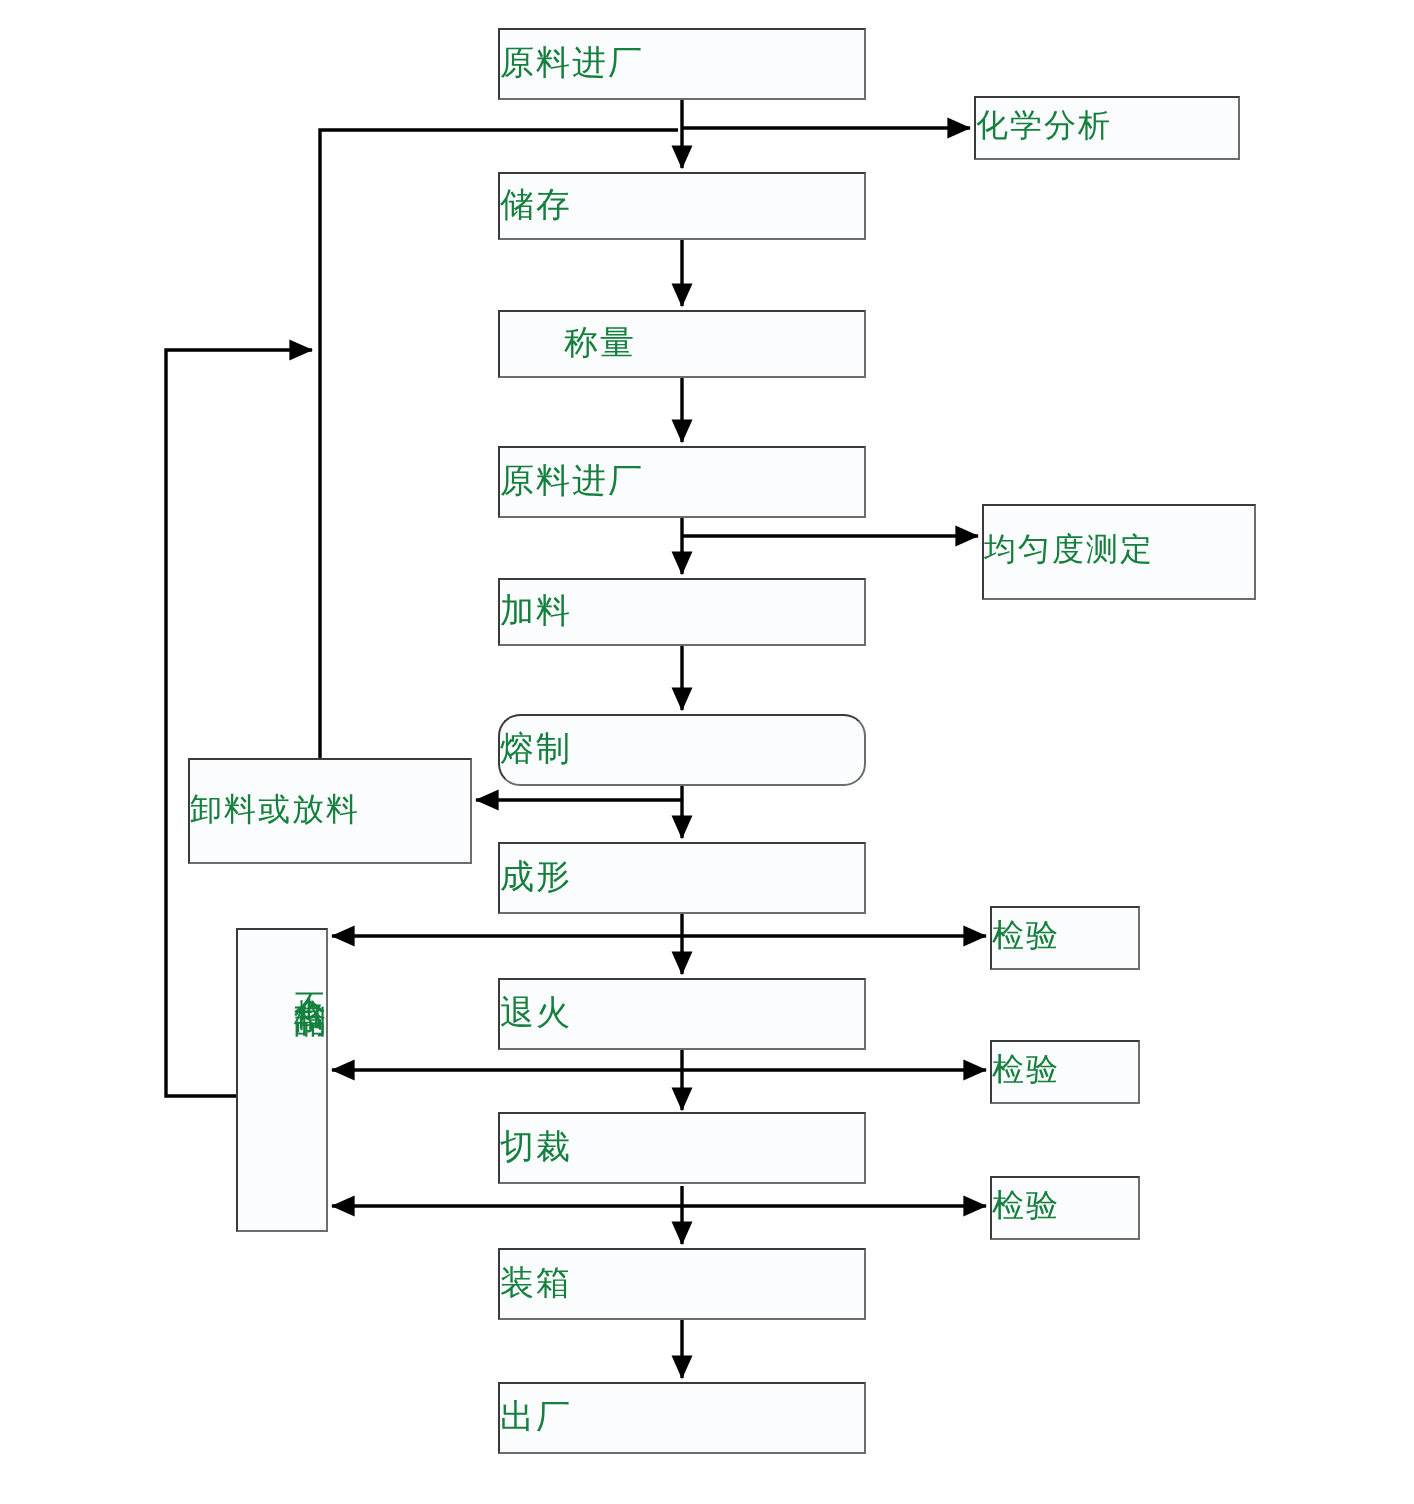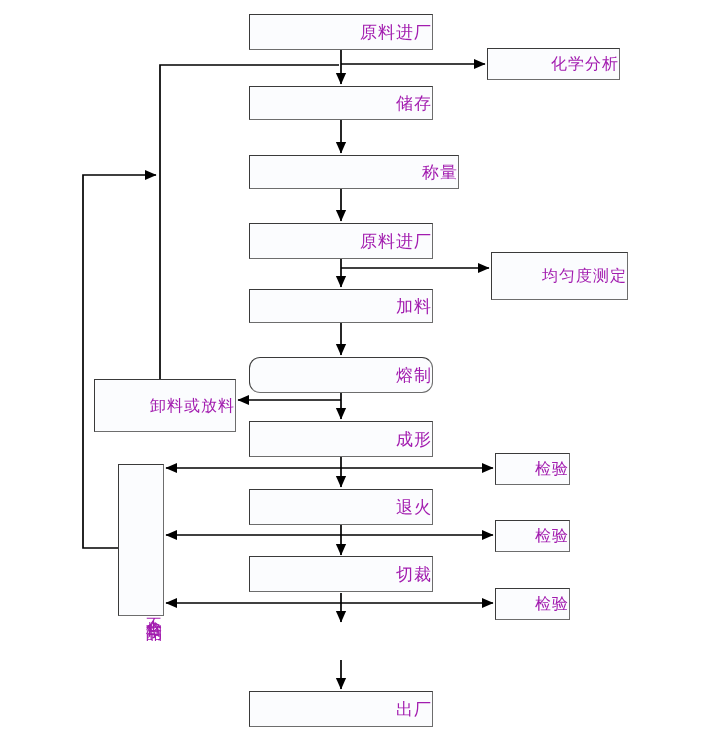--- a/index.html
+++ b/index.html
@@ -27,26 +27,27 @@
   }
   .node {
     position: absolute;
     box-sizing: border-box;
     background: #fbfcfe;
     border: 1.6px solid #3a3a3a;
     border-right-color: #6d6d6d;
     border-bottom-color: #6d6d6d;
     display: flex;
     align-items: center;
-    justify-content: flex-end;
-    color: #a21caf;
+    justify-content: flex-start;
+    color: #15803d;
     font-size: 17px;
     letter-spacing: 1px;
     line-height: 1.1;
     z-index: 3;
+    font-family: Liberation Serif, serif;
   }
   .node.small {
     font-size: 16px;
   }
   .node.vertical {
     writing-mode: vertical-rl;
     text-orientation: upright;
     letter-spacing: 2px;
     font-size: 16px;
     padding-top: 18px;
@@ -101,21 +102,21 @@
   </svg>
 
   <div class="node" style="left:249px; top:14px; width:184px; height:36px;">
     <span>原料进厂</span>
   </div>
 
   <div class="node" style="left:249px; top:86px; width:184px; height:34px;">
     <span>储存</span>
   </div>
 
-  <div class="node" style="left:249px; top:155px; width:210px; height:34px;">
+  <div class="node" style="left:249px; top:155px; width:184px; height:34px;padding-left:32px;">
     <span>称量</span>
   </div>
 
   <div class="node" style="left:249px; top:223px; width:184px; height:36px;">
     <span>原料进厂</span>
   </div>
 
   <div class="node" style="left:249px; top:289px; width:184px; height:34px;">
     <span>加料</span>
   </div>
@@ -129,20 +130,23 @@
   </div>
 
   <div class="node" style="left:249px; top:489px; width:184px; height:36px;">
     <span>退火</span>
   </div>
 
   <div class="node" style="left:249px; top:556px; width:184px; height:36px;">
     <span>切裁</span>
   </div>
 
+  <div class="node" style="left:249px; top:624px; width:184px; height:36px;">
+    <span>装箱</span>
+  </div>
 
   <div class="node" style="left:249px; top:691px; width:184px; height:36px;">
     <span>出厂</span>
   </div>
 
   <div class="node small" style="left:487px; top:48px; width:133px; height:32px;">
     <span>化学分析</span>
   </div>
 
   <div class="node small" style="left:491px; top:252px; width:137px; height:48px;">

